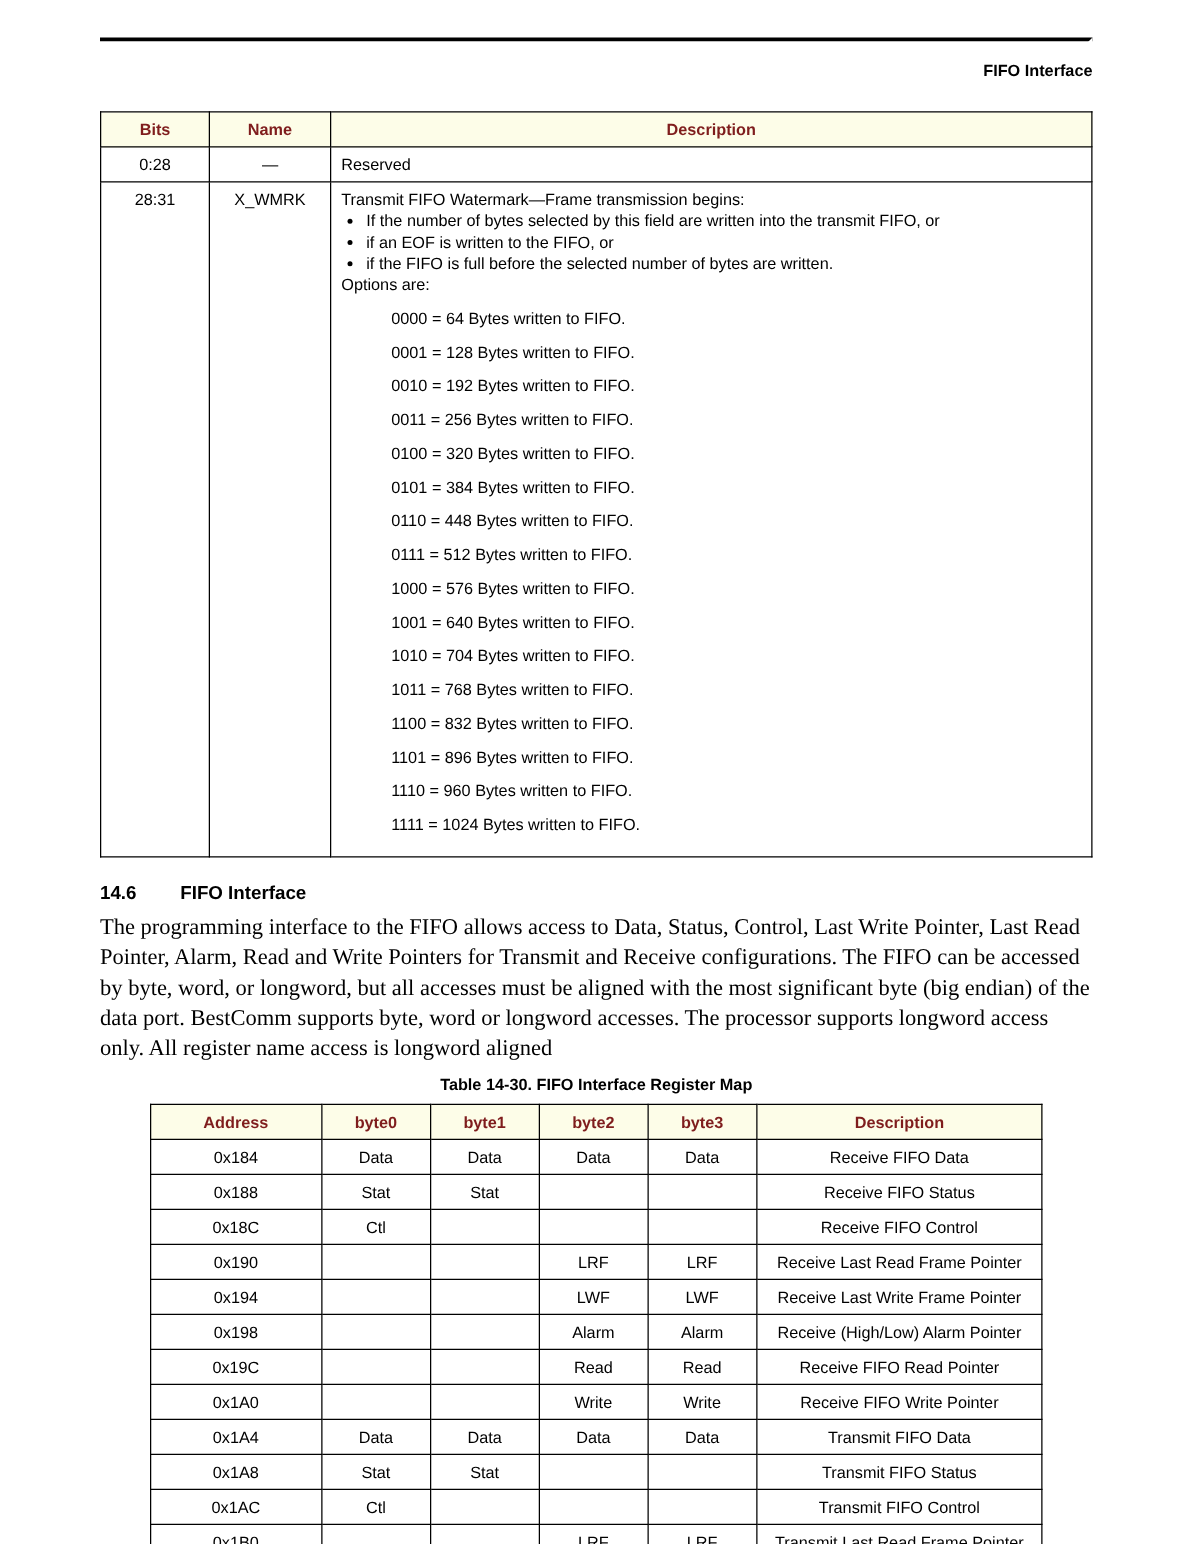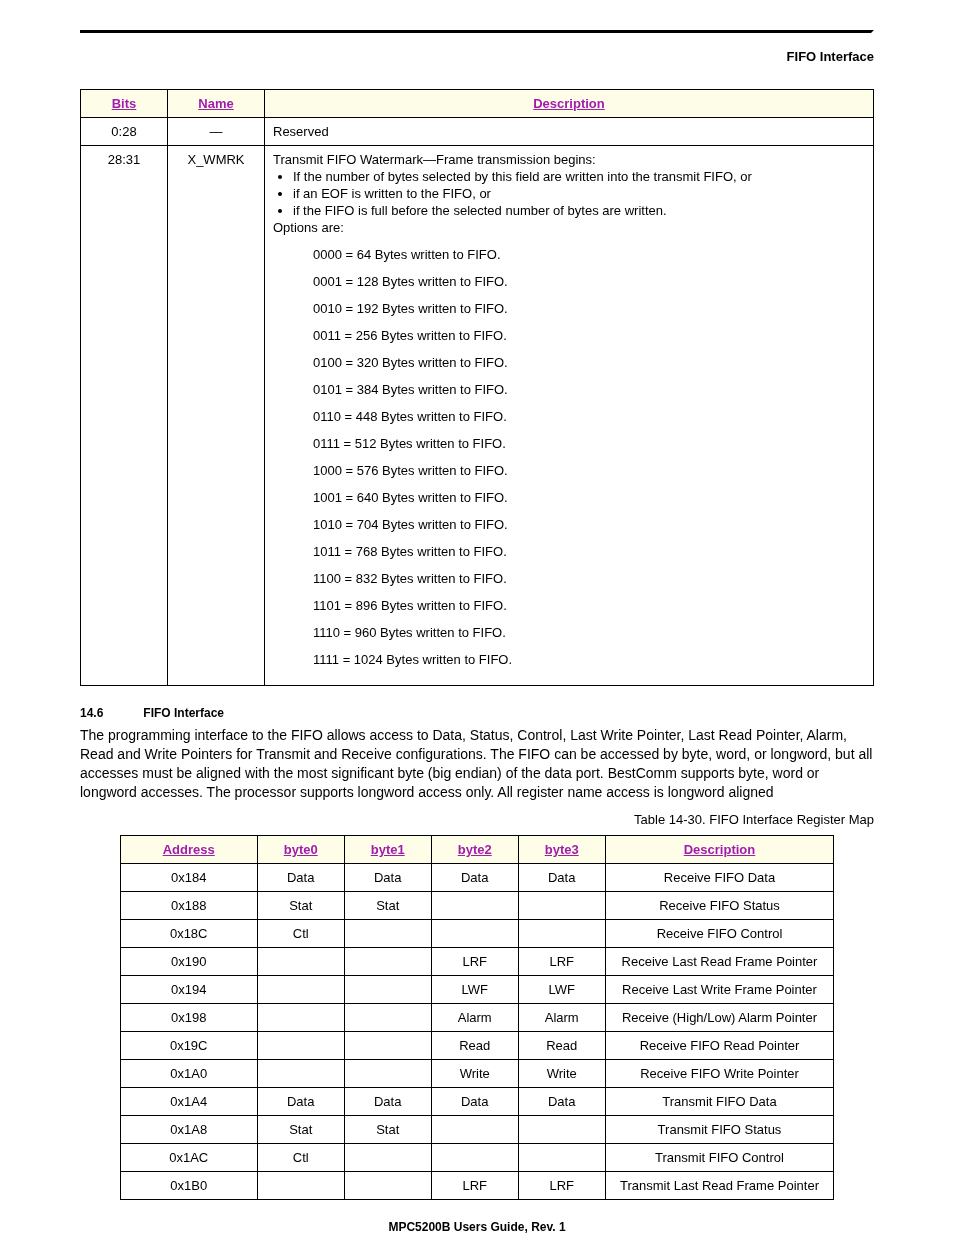--- a/index.html
+++ b/index.html
@@ -41,36 +41,35 @@
   }
   th, td {
     border: 1px solid #000;
     padding: 6px 8px;
     vertical-align: top;
     font-size: 13px;
     text-align: left;
   }
   th {
     background: #fdfde8;
-    color: #a21caf;
+    color: #7f1d1d;
     font-weight: bold;
     text-align: center;
-    text-decoration: underline;
   }
   .t1 td.c1, .t1 td.c2 { text-align: center; white-space: nowrap;}
   .t1 td.c1 { width:70px;}
   .t1 td.c2 { width:80px;}
   .options-list { margin: 2px 0 2px 20px; padding:0; list-style: disc;}
   .options-list li { margin-bottom: 2px;}
   .codes { margin-left: 40px;}
   .codes div { margin: 12px 0;}
-  h2 { font-size: 12px; margin: 14px 0 6px 0;}
+  h2 { font-size: 15px; margin: 14px 0 6px 0;}
   .secnum { display:inline-block; width:60px;}
-  .body-text { font-family: Liberation Sans, sans-serif; font-size: 14px; line-height:1.35; margin-bottom: 10px;}
-  .table-caption { font-weight: normal; text-align: right; margin: 8px 0;}
+  .body-text { font-family: Liberation Serif, serif; font-size: 18px; line-height:1.35; margin-bottom: 10px;}
+  .table-caption { font-weight: bold; text-align: center; margin: 8px 0;}
   .t2 th, .t2 td { text-align: center; }
   .t2 td.desc { text-align: center; }
   .t2 .addr { width:120px;}
   .t2 .b { width:70px;}
   .footer-title { text-align: center; font-weight: bold; font-size: 12px; margin-top: 12px;}
   .footer-row { display:flex; justify-content: space-between; font-size: 13px; margin-top: 12px; font-family: Arial, sans-serif; text-decoration: underline;}
 </style>
 </head>
 <body>
 

